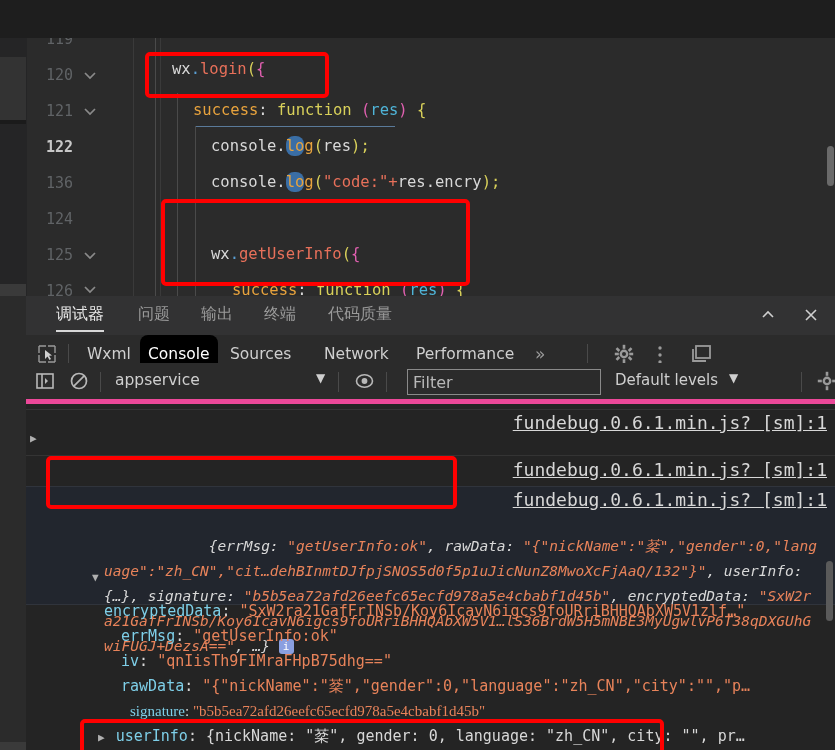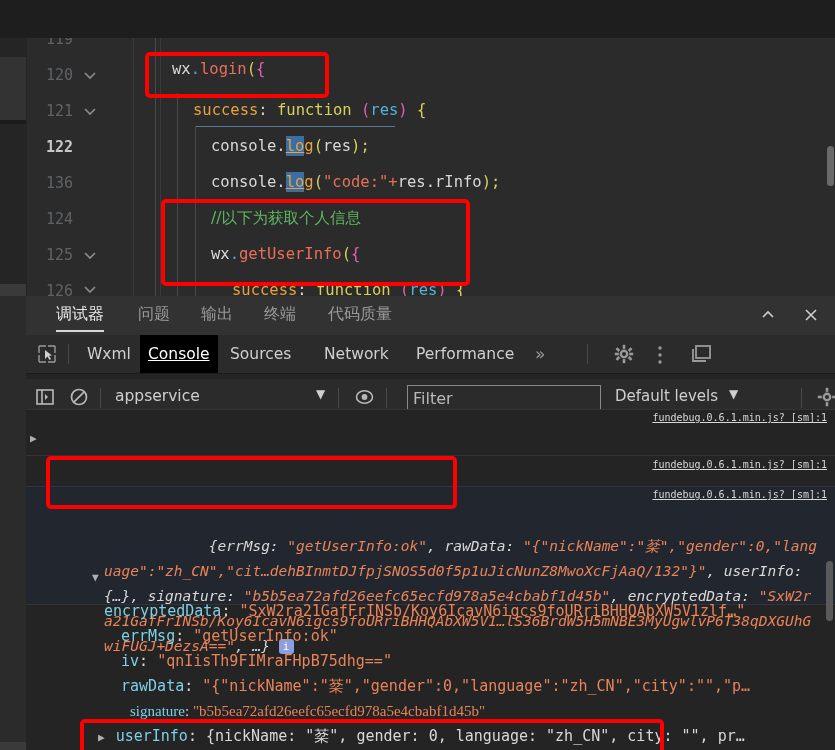--- a/index.html
+++ b/index.html
@@ -32,21 +32,21 @@
   .cl{position:absolute;white-space:pre;}
   .t-white{color:#d8d8d8;}
   .t-prop{color:#e8a33d;}
   .t-kw{color:#d8d05a;}
   .t-par{color:#4fb4d8;}
   .t-brace{color:#e060b0;}
   .t-str{color:#e8705a;}
   .t-plus{color:#e8705a;}
   .t-cmt{color:#5fb85f;}
   .t-blue{color:#5a9fd4;}
-  .sel{background:#3a6ea5;border-radius:0;padding:1px 0;text-decoration:underline;}
+  .sel{background:#3a6ea5;border-radius:8px;padding:1px 0;}
   .indentg{position:absolute;width:1px;background:#4a4a4a;}
   .blockline{position:absolute;height:1px;background:#5a7a9a;}
 
   
   .dt{position:absolute;left:0;top:258px;width:835px;height:492px;background:#242424;}
   .dt-rail{position:absolute;left:0;top:0;width:26px;height:492px;background:#2b2b2b;}
   .dt-rail-b{position:absolute;left:0;top:446px;width:26px;height:22px;background:#3a3a3a;}
   .dt-main{position:absolute;left:26px;top:0;right:0;bottom:0;background:#242424;}
 
   
@@ -59,40 +59,40 @@
           font-family:"DejaVu Sans","Liberation Sans",sans-serif;}
 
   
   .dt-tools{position:absolute;left:0;top:39px;right:0;height:38px;background:#2b2b2b;border-bottom:1px solid #1b1b1b;}
   .dtab{position:absolute;top:0;height:38px;line-height:38px;font-size:15.5px;color:#cfcfcf;
         font-family:"DejaVu Sans","Liberation Sans",sans-serif;padding:0 8px;cursor:default;}
   .dtab.sel{background:#000000;color:#ffffff;}
   .tb-sep{position:absolute;top:9px;width:1px;height:20px;background:#4a4a4a;}
 
   
-  .dt-filter{position:absolute;left:0;top:83px;right:0;height:36px;background:#2b2b2b;border-bottom:1px solid #ec4899;}
+  .dt-filter{position:absolute;left:0;top:67px;right:0;height:36px;background:#2b2b2b;border-bottom:5px solid #ec4899;}
   .ctx-name{position:absolute;top:8px;font-size:15.5px;color:#cfcfcf;
             font-family:"DejaVu Sans","Liberation Sans",sans-serif;}
   .filt-box{position:absolute;top:6px;height:24px;border:1px solid #8a8a8a;background:#2b2b2b;}
   .filt-box input{width:100%;height:100%;background:transparent;border:none;outline:none;
        color:#cfcfcf;font-size:16px;padding:0 5px;box-sizing:border-box;
        font-family:"DejaVu Sans","Liberation Sans",sans-serif;}
   .filt-box input::placeholder{color:#b8b8b8;}
   .lvl{position:absolute;top:8px;font-size:15px;color:#cfcfcf;
        font-family:"DejaVu Sans","Liberation Sans",sans-serif;}
 
   
   .logs{position:absolute;left:0;top:113px;right:0;bottom:0;background:#242424;overflow:hidden;}
   .lrow{position:absolute;left:0;right:0;}
   .lrow.d{background:#242424;border-top:1px solid #343434;border-bottom:1px solid #343434;}
   .lrow.b{background:#22262e;border-top:1px solid #30343c;border-bottom:1px solid #30343c;}
   .ltext{position:absolute;left:18px;right:150px;font-size:14.5px;line-height:24px;color:#d8d8d8;
          font-style:italic;white-space:pre-wrap;word-break:break-all;
          font-family:"DejaVu Sans Mono","Liberation Mono",monospace;}
-  .src{position:absolute;right:8px;font-size:10px;color:#d8d8d8;text-decoration:underline;
+  .src{position:absolute;right:8px;font-size:18px;color:#d8d8d8;text-decoration:underline;
        font-family:"DejaVu Sans Mono","Liberation Mono",monospace;}
   .plain{font-style:normal;}
   .arrow{position:absolute;left:4px;color:#b0b0b0;font-size:11px;}
   .ibadge{display:inline-block;width:15px;height:15px;border-radius:3px;background:#8a9fe0;
      color:#ffffff;font-size:11px;line-height:15px;text-align:center;font-style:normal;vertical-align:1px;}
   .prop{position:absolute;font-size:15px;line-height:25px;white-space:pre;
         font-family:"DejaVu Sans Mono","Liberation Mono",monospace;}
   .k{color:#7ecfe8;}
   .s{color:#e8835a;}
   .n{color:#8a7ff0;}
@@ -158,23 +158,22 @@
 
         <div class="cl" style="left:37px;top:22px;"><span class="t-white">wx</span><span class="t-blue">.</span><span class="t-str">login</span><span class="t-kw">(</span><span class="t-brace">{</span></div>
 
         <div class="cl" style="left:58px;top:63px;"><span class="t-prop">success</span><span class="t-white">:</span> <span class="t-kw">function</span> <span class="t-brace">(</span><span class="t-par">res</span><span class="t-brace">)</span> <span class="t-kw">{</span></div>
 
         <div class="blockline" style="left:60px;top:88px;width:200px;"></div>
         <div class="indentg" style="left:60px;top:88px;height:170px;"></div>
 
         <div class="cl" style="left:76px;top:99px;"><span class="t-white">console</span><span class="t-white">.</span><span class="t-prop sel">lo</span><span class="t-prop">g</span><span class="t-kw">(</span><span class="t-white">res</span><span class="t-kw">)</span><span class="t-kw">;</span></div>
 
-        <div class="cl" style="left:76px;top:135px;"><span class="t-white">console</span><span class="t-white">.</span><span class="t-prop sel">lo</span><span class="t-prop">g</span><span class="t-kw">(</span><span class="t-str">"code:"</span><span class="t-plus">+</span><span class="t-white">res.rInfo</span><span class="t-kw">)</span><span class="t-kw">;</span></div>
-
-        <div class="cl" style="left:76px;top:170px;font-family:'DejaVu Sans','Liberation Sans',sans-serif;"><span class="t-cmt">//以下为获取个人信息</span></div>
+        <div class="cl" style="left:76px;top:135px;"><span class="t-white">console</span><span class="t-white">.</span><span class="t-prop sel">lo</span><span class="t-prop">g</span><span class="t-kw">(</span><span class="t-str">"code:"</span><span class="t-plus">+</span><span class="t-white">res.encry</span><span class="t-kw">)</span><span class="t-kw">;</span></div>
+
 
         <div class="cl" style="left:76px;top:207px;"><span class="t-white">wx</span><span class="t-blue">.</span><span class="t-str">getUserInfo</span><span class="t-kw">(</span><span class="t-brace">{</span></div>
 
         <div class="cl" style="left:97px;top:243px;"><span class="t-prop">success</span><span class="t-white">:</span> <span class="t-kw">function</span> <span class="t-brace">(</span><span class="t-par">res</span><span class="t-brace">)</span> <span class="t-kw">{</span></div>
 
         <div class="scrollbar" style="top:108px;height:40px;right:1px;background:#6a6a6a;"></div>
       </div>
     </div>
   </div>
 

